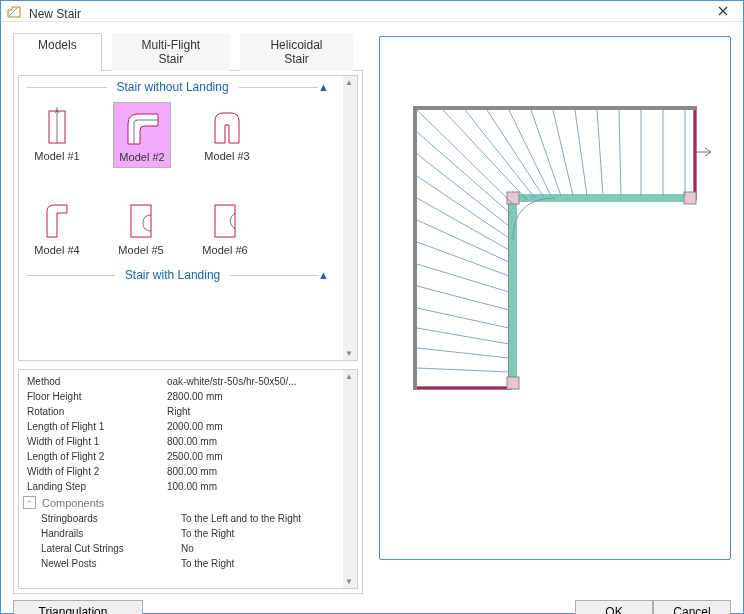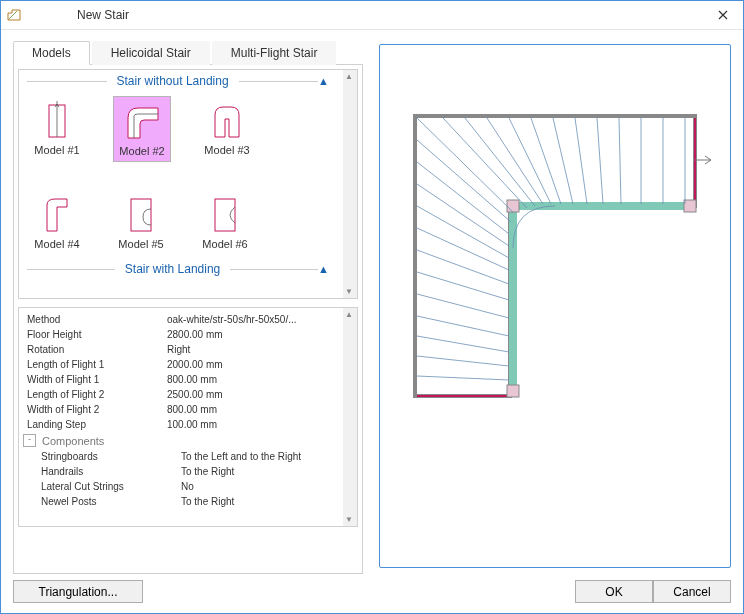--- a/index.html
+++ b/index.html
@@ -1,27 +1,27 @@
 <!DOCTYPE html>
 <html><head>
 <meta charset="utf-8">
 <style>
   html,body{margin:0;padding:0;font-family:"Segoe UI",Tahoma,sans-serif;font-size:12px;color:#333;background:#fff;}
   .window{width:744px;height:614px;border:1px solid #4a90d9;box-sizing:border-box;display:flex;flex-direction:column;}
-  .titlebar{height:28px;display:flex;align-items:center;padding:0 4px;border-bottom:1px solid #e5e5e5;gap:48px;}
+  .titlebar{height:28px;display:flex;align-items:flex-end;padding:0 4px;border-bottom:1px solid #e5e5e5;}
   .titlebar .icon{width:18px;height:18px;margin-right:6px;display:flex;align-items:center;justify-content:center;}
   .titlebar .title{flex:1;font-size:12px;}
   .titlebar .close{width:32px;height:20px;display:flex;align-items:center;justify-content:center;cursor:pointer;}
   .content{flex:1;display:flex;padding:10px 12px 0 12px;gap:16px;}
   .left-col{width:350px;display:flex;flex-direction:column;}
   .tabs{display:flex;border-bottom:1px solid #d0d0d0;font-size:12px;}
-  .tab{padding:4px 18px;cursor:pointer;border:1px solid transparent;position:relative;top:1px;background:#f6f6f6;border-radius:2px 2px 0 0;margin-right:2px;}
+  .tab{padding:4px 24px;cursor:pointer;border:1px solid transparent;position:relative;top:1px;background:#f6f6f6;border-radius:2px 2px 0 0;margin-right:10px;text-align:center;}
   .tab.active{background:#fff;border:1px solid #d0d0d0;border-bottom:1px solid #fff;}
   .left-panel{border:1px solid #d0d0d0;border-top:none;padding:4px;display:flex;flex-direction:column;gap:8px;flex:1;}
-  .section-box{border:1px solid #d0d0d0;padding:2px 4px 6px 4px;display:flex;flex-direction:column;height:230px;box-sizing:border-box;overflow:hidden;position:relative;}
+  .section-box{border:1px solid #d0d0d0;padding:2px 4px 6px 4px;display:flex;flex-direction:column;height:286px;box-sizing:border-box;overflow:hidden;position:relative;}
   .section-scroll{width:14px;position:absolute;right:0;top:0;bottom:0;background:#f1f1f1;}
   .section-scroll::before{content:"▲";position:absolute;top:2px;left:2px;font-size:8px;color:#888;}
   .section-scroll::after{content:"▼";position:absolute;bottom:2px;left:2px;font-size:8px;color:#888;}
   .section-header{display:flex;align-items:center;padding:2px 18px 2px 4px;}
   .section-header .line{flex:1;height:1px;background:#ccc;}
   .section-header .label{color:#1a63b0;font-size:12px;padding:0 10px;}
   .section-header .chev{color:#1a63b0;font-size:11px;padding-right:6px;cursor:pointer;}
   .models-grid{display:flex;flex-wrap:wrap;gap:28px;padding:6px 18px 6px 6px;}
   .model-item{display:flex;flex-direction:column;align-items:center;gap:2px;cursor:pointer;padding:4px;}
   .model-item.selected{background:#f0abfc;border:1px solid #b5b5b5;}
@@ -63,22 +63,22 @@
         </svg>
     </span>
   </div>
 
   <div class="content">
 
     <div class="left-col">
 
       <div class="tabs">
         <div class="tab active">Models</div>
+        <div class="tab">Multi-Flight Stair</div>
         <div class="tab">Helicoidal Stair</div>
-        <div class="tab">Multi-Flight Stair</div>
       </div>
 
       <div class="left-panel">
 
         <div class="section-box">
           <div class="section-scroll"></div>
 
           <div class="section-header">
             <span class="line"></span>
             <span class="label">Stair without Landing</span>

